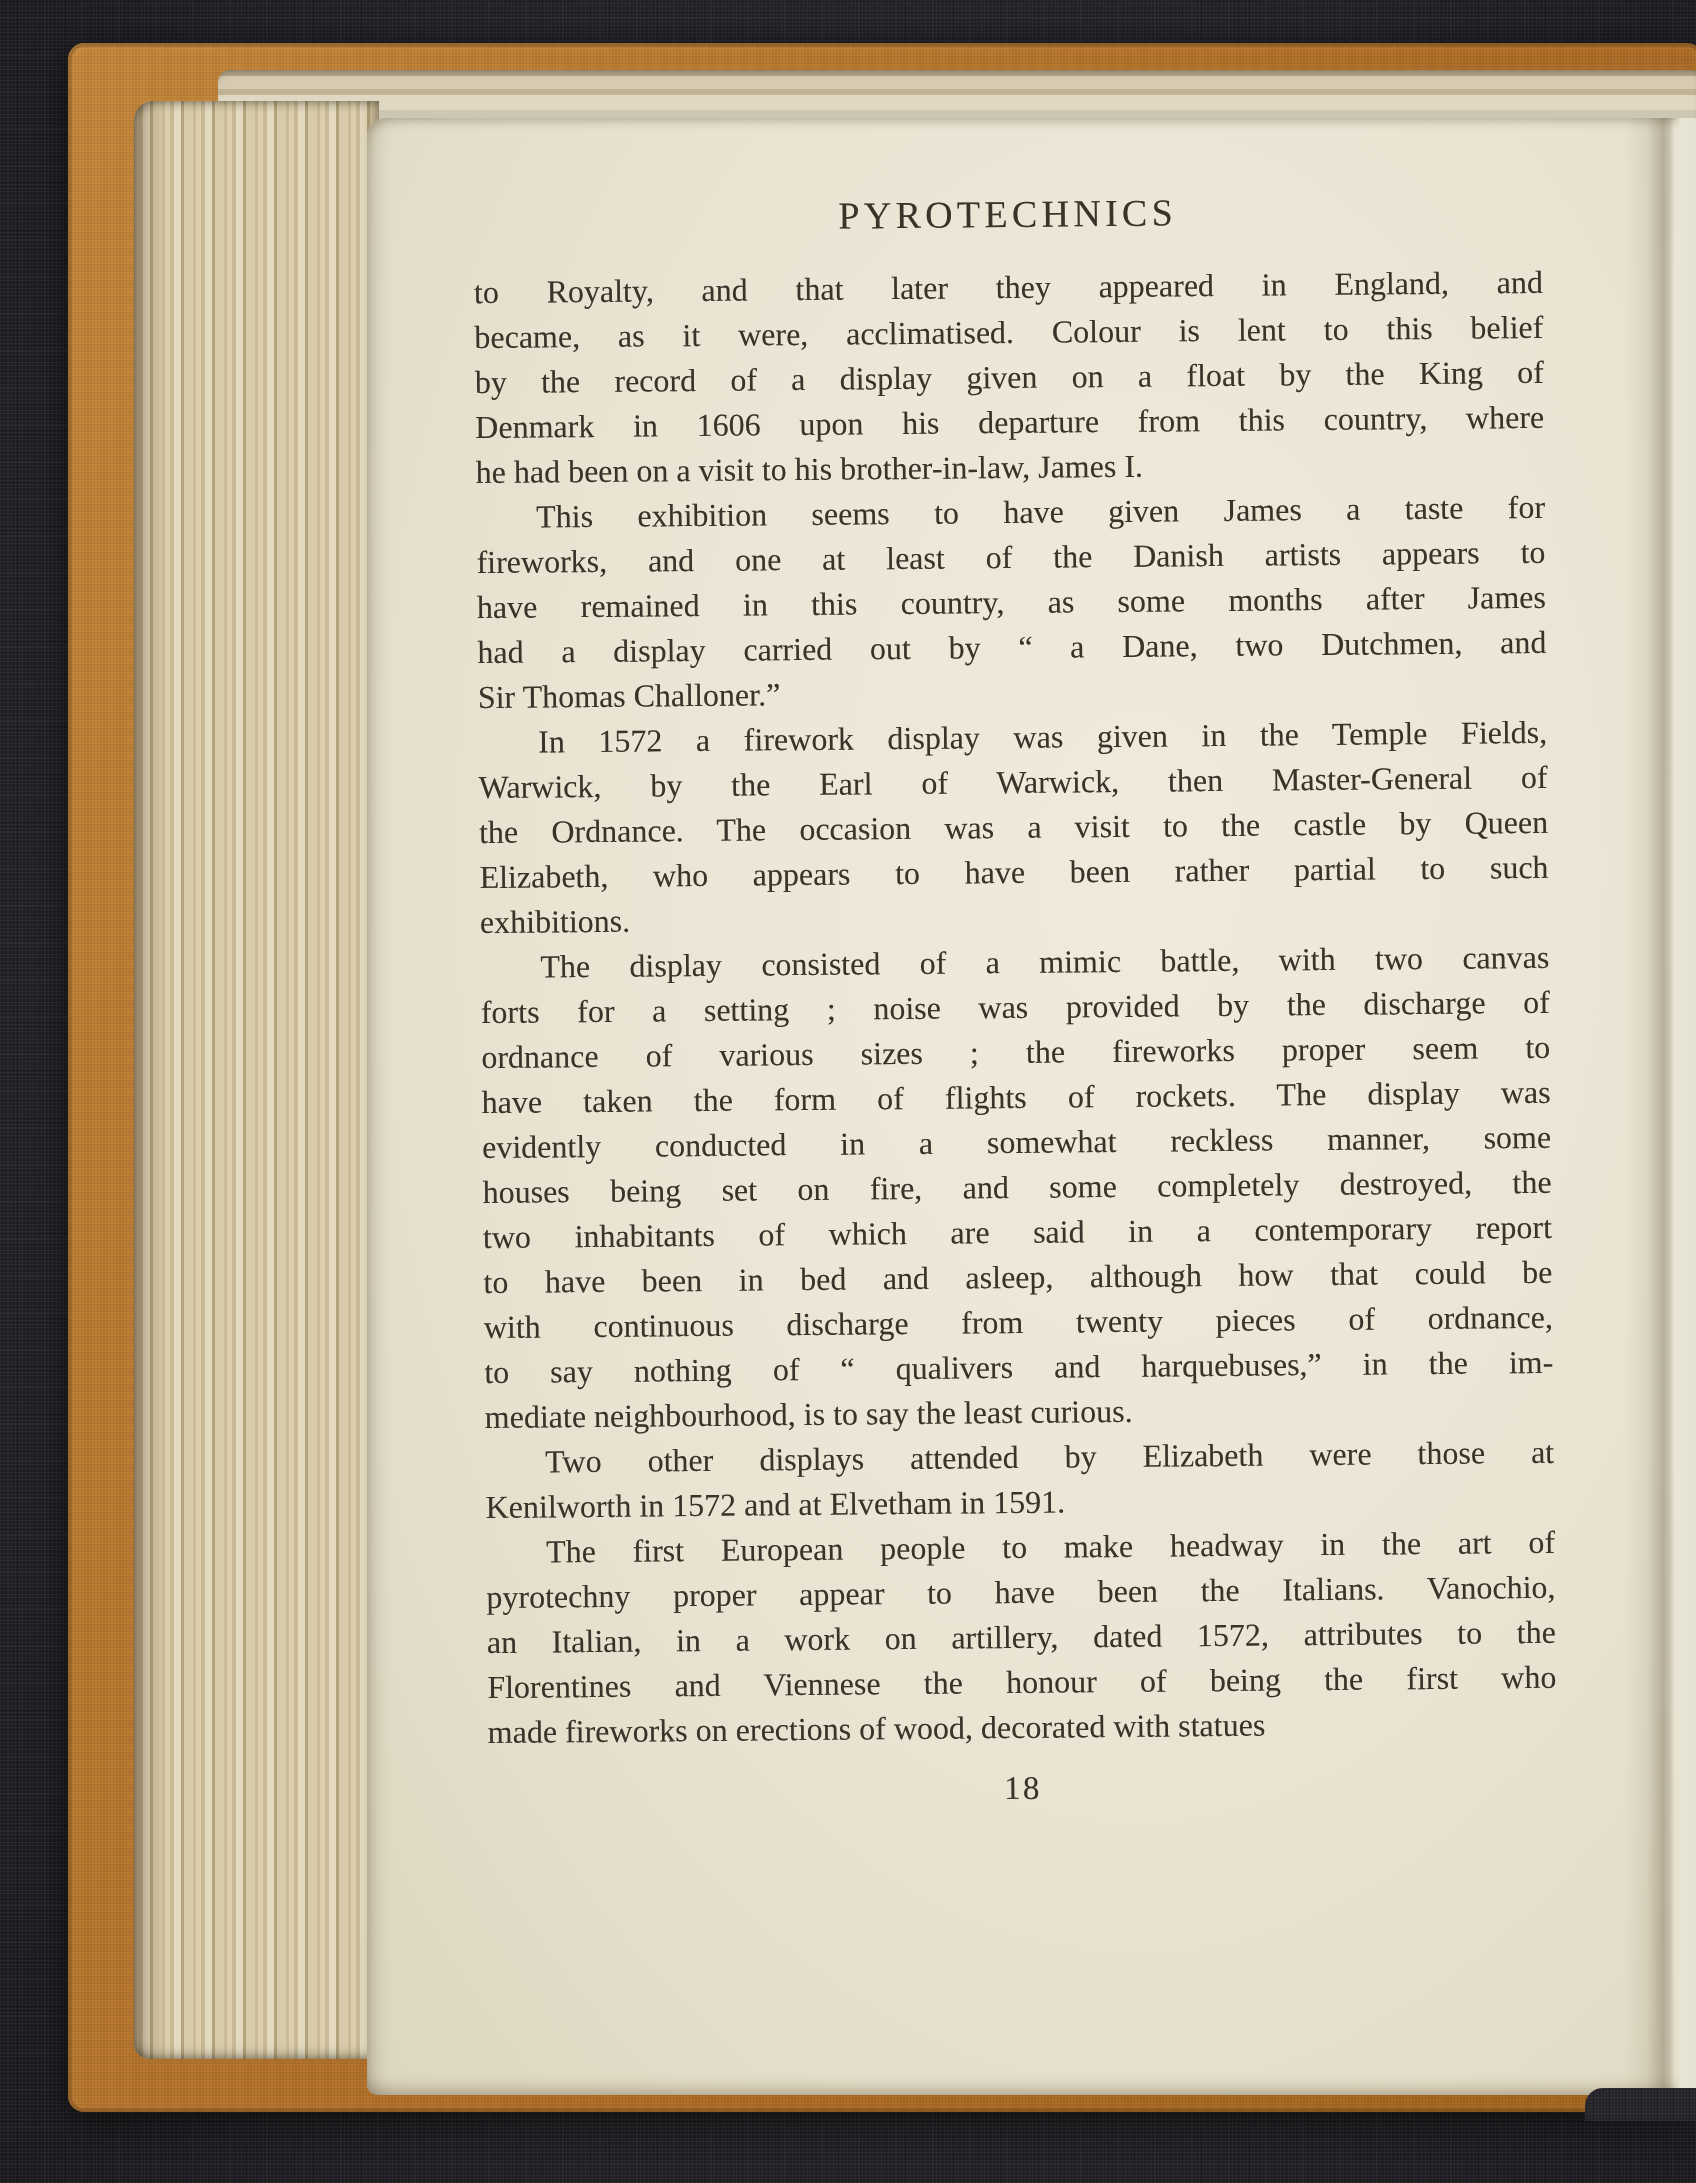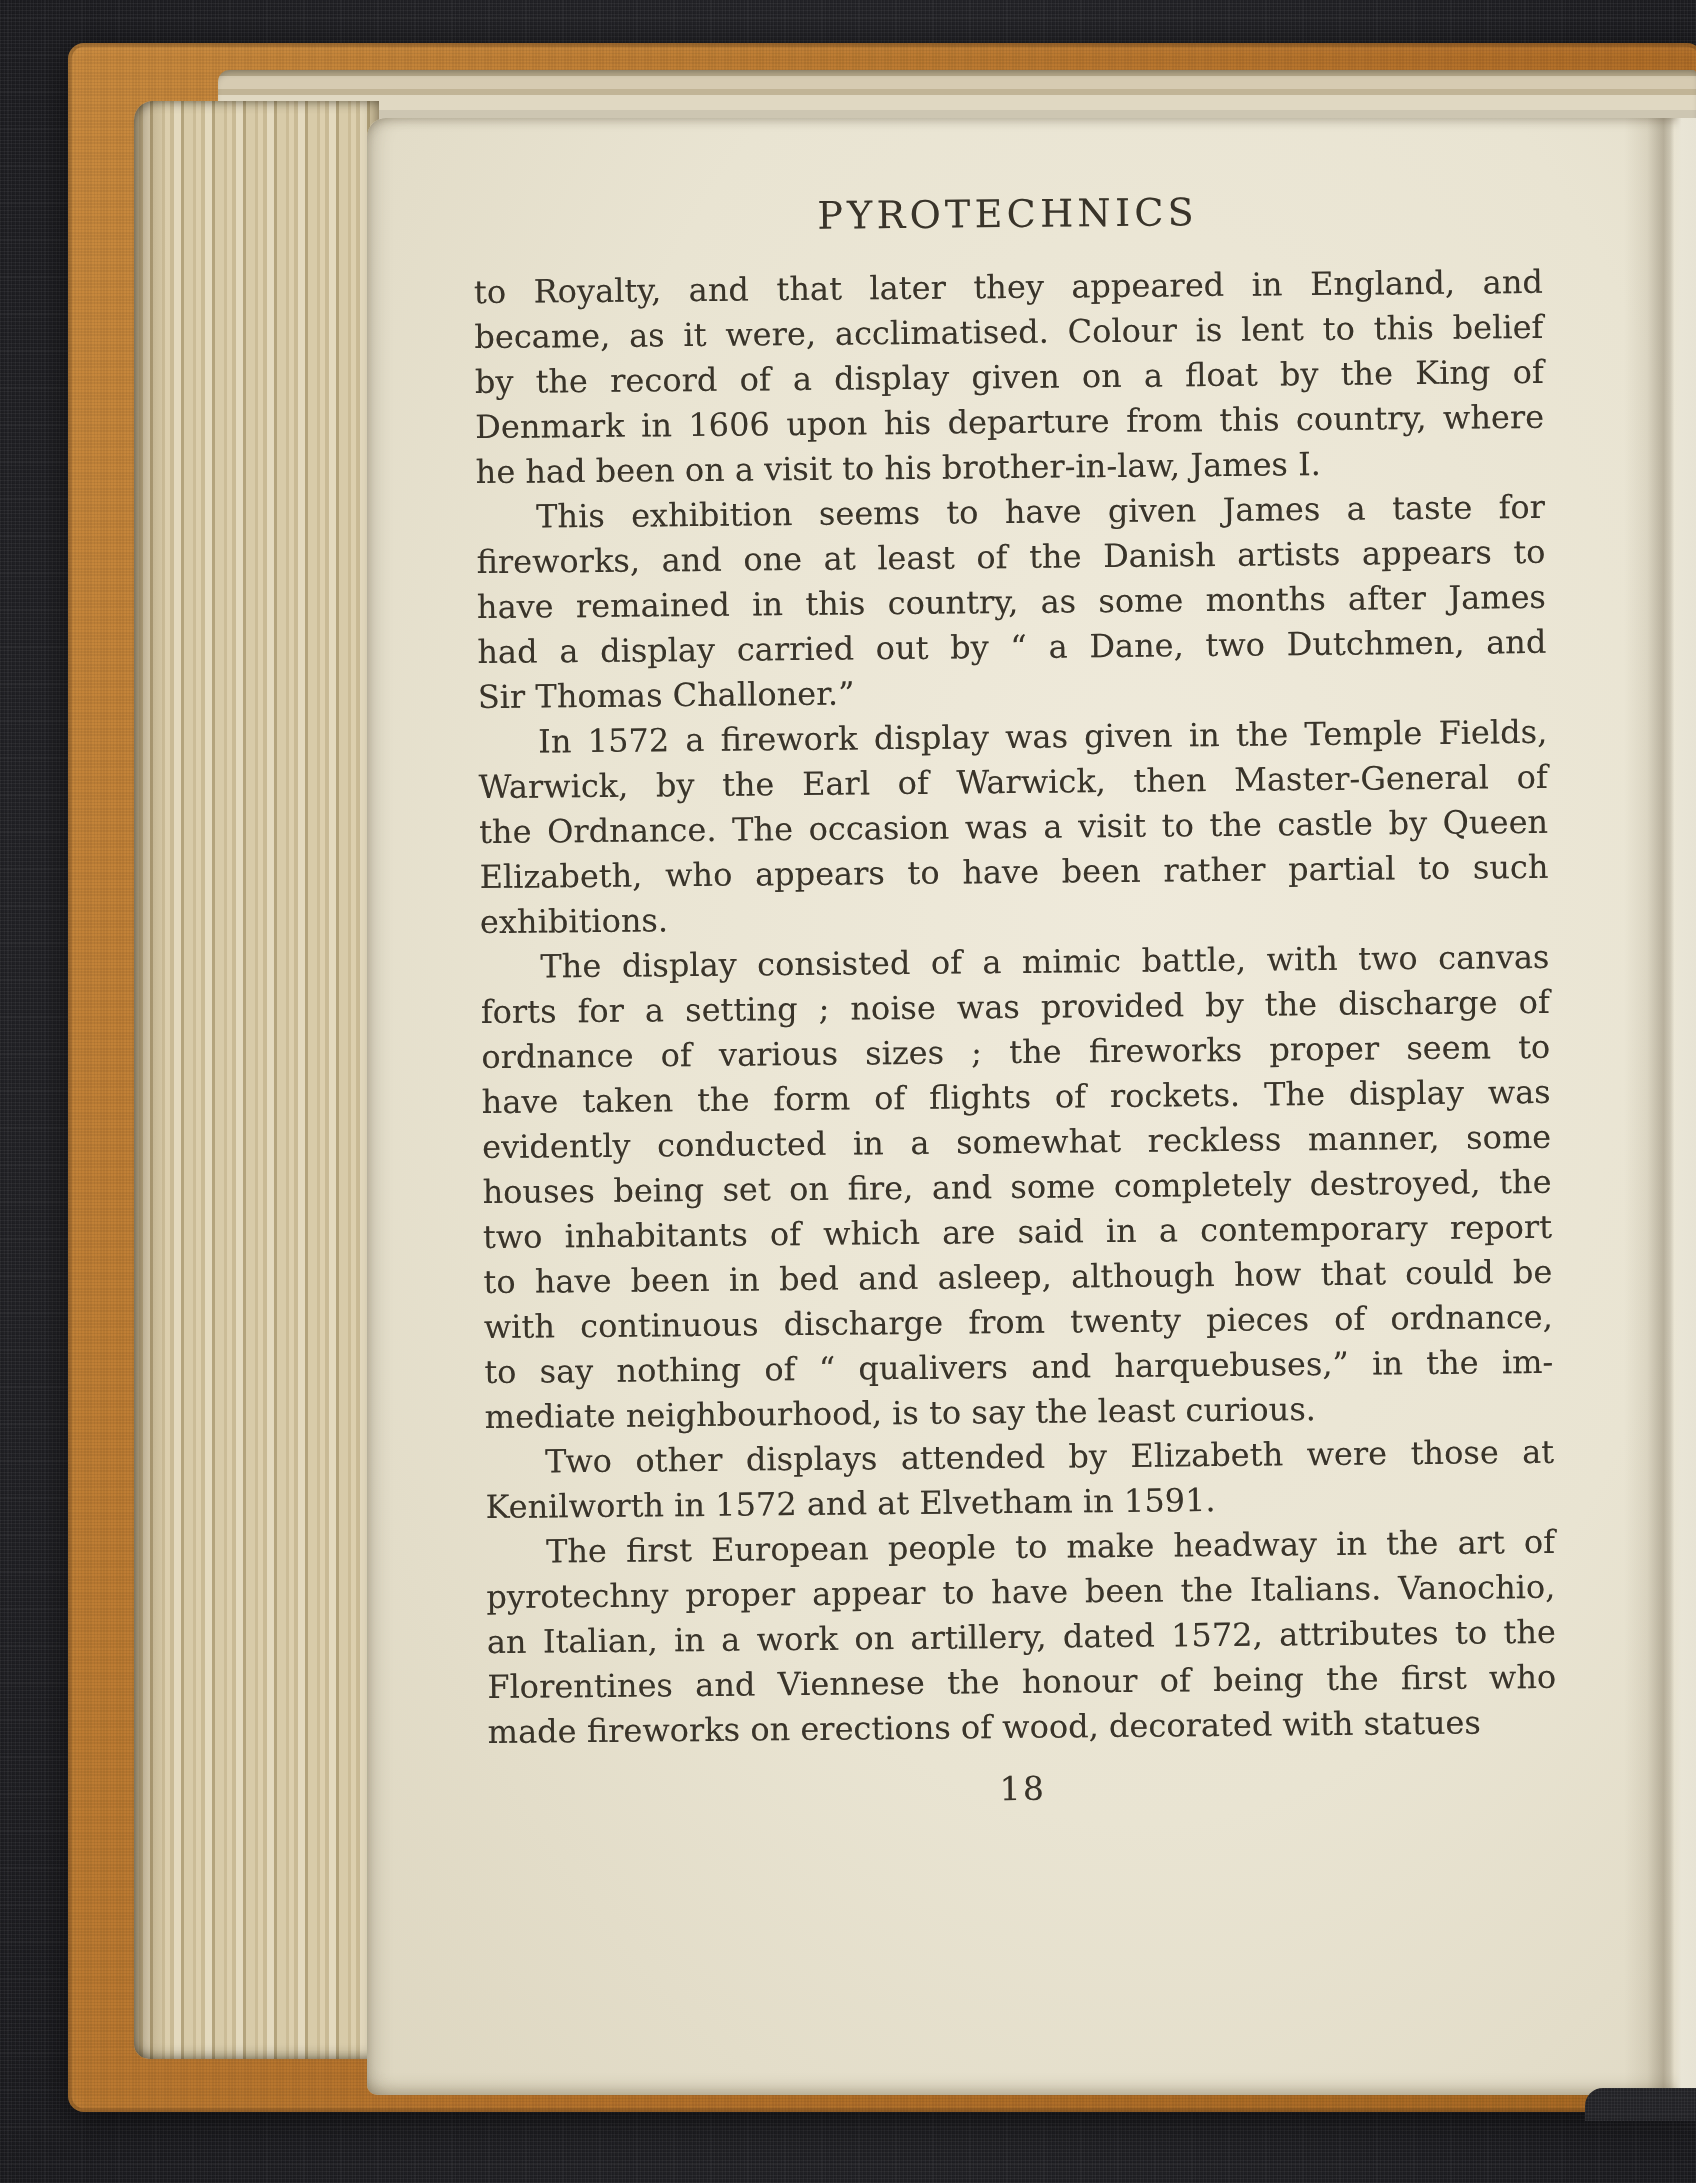--- a/index.html
+++ b/index.html
@@ -99,20 +99,21 @@
     right: 0;
     height: 1977px;
     background-color: var(--paper, #eae5d3);
     background-image:
       radial-gradient(ellipse at 58% 38%, #efeadb 0%, #e9e4d2 55%, #ddd6c0 100%);
     border-radius: 19px 0 0 10.6px;
     box-shadow:
       inset 0 8.5px 11.7px -7.4px rgba(60,48,26,0.35),
       inset 16px 0 23.4px -16px rgba(60,48,26,0.4),
       inset 0 -15px 18px -12.8px rgba(90,70,40,0.45);
+    font-family: Liberation Serif, serif;
   }
 
   
   .gutter {
     position: absolute;
     top: 0;
     right: 0;
     bottom: 0;
     width: 72px;
     background: linear-gradient(90deg,

